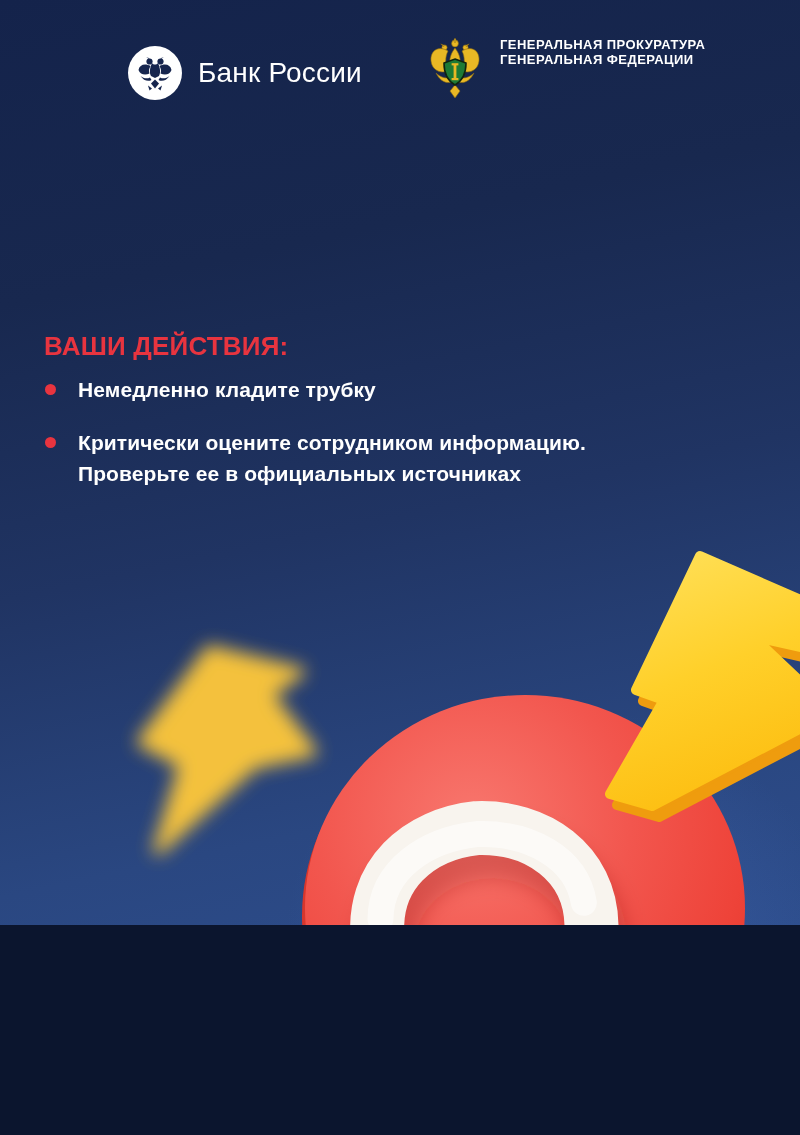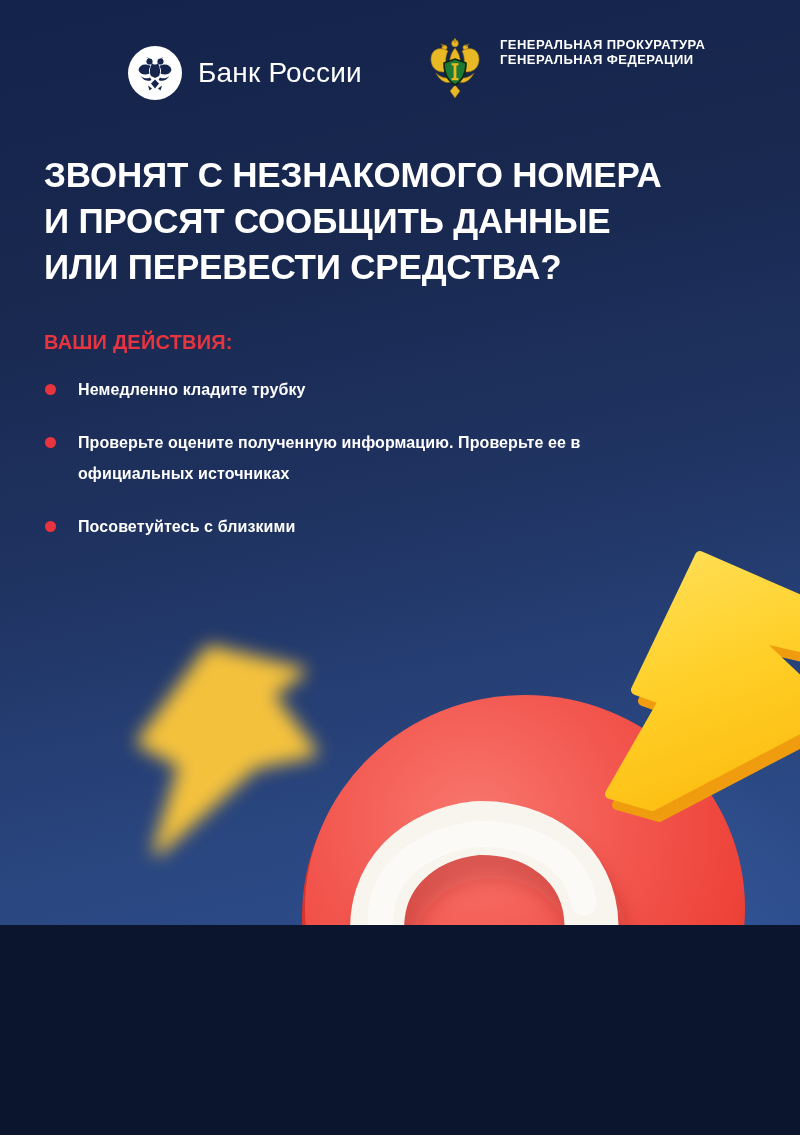--- a/index.html
+++ b/index.html
@@ -30,29 +30,29 @@
   
   .headline{
     position:absolute;left:44px;top:152px;width:720px;
     color:#ffffff;font-size:35px;font-weight:800;line-height:46px;letter-spacing:-.2px;
   }
   .headline div{white-space:nowrap;}
 
   
   .actions-title{
     position:absolute;left:44px;top:331px;
-    color:#e8343f;font-size:20px;font-weight:800;letter-spacing:.2px;
+    color:#e8343f;font-size:26px;font-weight:800;letter-spacing:.2px;
   }
   .actions-list{
     position:absolute;left:44px;top:374px;width:640px;
     margin:0;padding:0;list-style:none;
   }
   .actions-list li{
     position:relative;margin:0 0 22px 0;padding-left:34px;
-    color:#ffffff;font-size:16px;font-weight:700;line-height:31px;letter-spacing:.1px;
+    color:#ffffff;font-size:21px;font-weight:700;line-height:31px;letter-spacing:.1px;
     max-width:615px;
   }
   .actions-list li::before{
     content:"";position:absolute;left:1px;top:10px;width:11px;height:11px;border-radius:50%;
     background:#e8343f;
   }
 
   
   .illustration{position:absolute;left:0;top:0;width:800px;height:1135px;pointer-events:none;}
 </style>
@@ -156,27 +156,21 @@
           <rect x="23.6" y="41" width="6.8" height="2.2"></rect>
         </g>
       </svg>
       <div class="gp-name">
         <div>ГЕНЕРАЛЬНАЯ ПРОКУРАТУРА</div>
         <div>ГЕНЕРАЛЬНАЯ ФЕДЕРАЦИИ</div>
       </div>
     </div>
   </div>
 
-  <div class="headline">
-    <div>ЗВОНЯТ С НЕЗНАКОМОГО НОМЕРА</div>
-    <div>И ПРОСЯТ СООБЩИТЬ ДАННЫЕ</div>
-    <div>ИЛИ ПЕРЕВЕСТИ СРЕДСТВА?</div>
-  </div>
 
   <div class="actions-title">ВАШИ ДЕЙСТВИЯ:</div>
 
   <ul class="actions-list">
     <li>Немедленно кладите трубку</li>
-    <li>Проверьте оцените полученную информацию. Проверьте ее в официальных источниках</li>
-    <li>Посоветуйтесь с близкими</li>
+    <li>Критически оцените сотрудником информацию. Проверьте ее в официальных источниках</li>
   </ul>
 
 </div>
 
 </body></html>

